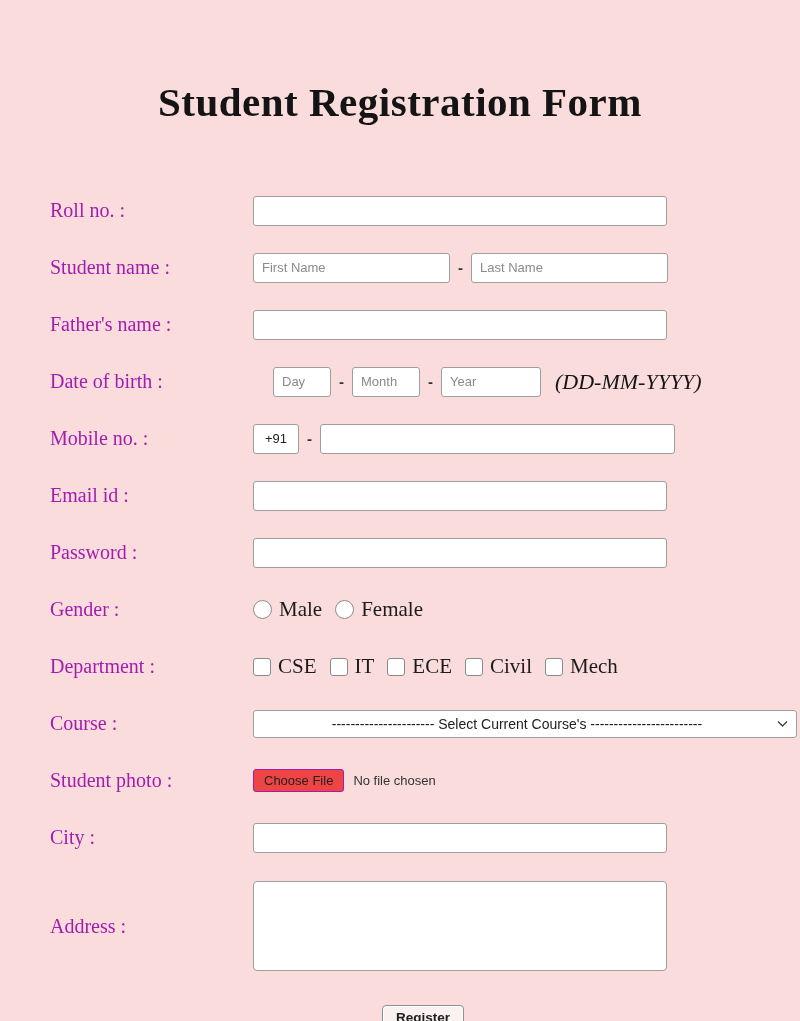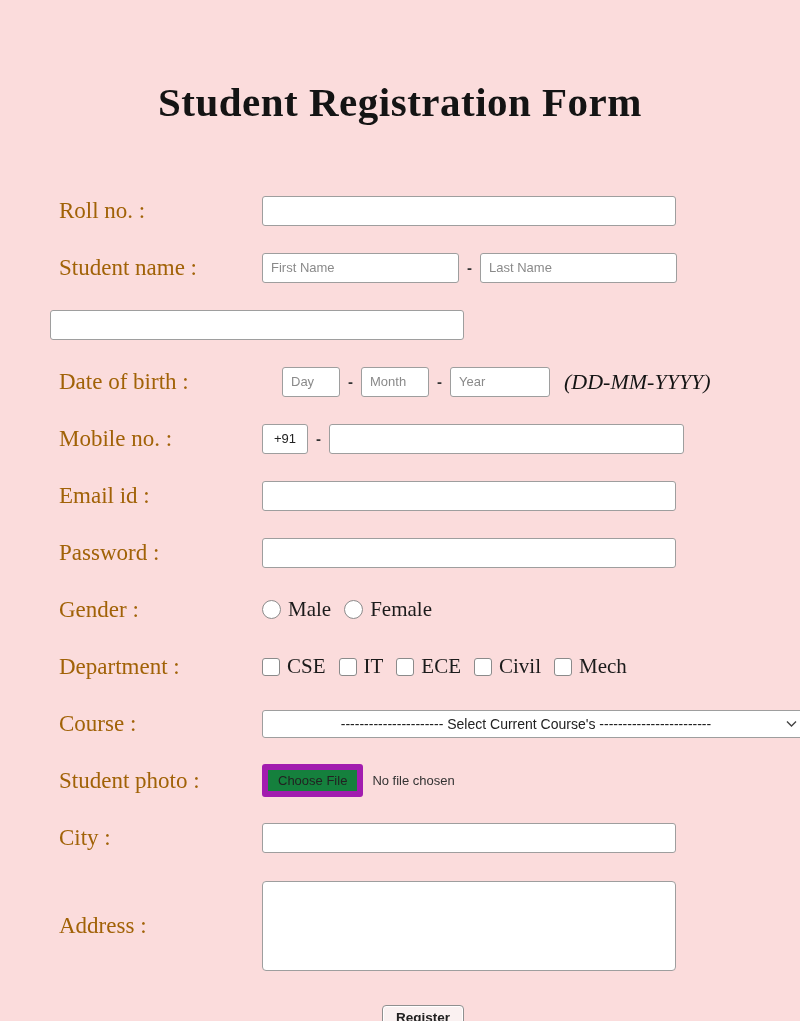--- a/index.html
+++ b/index.html
@@ -20,23 +20,22 @@
   }
   .row {
     display: flex;
     align-items: center;
     min-height: 57px;
     padding-left: 50px;
   }
   .row-label {
     width: 203px;
     flex: 0 0 203px;
-    font-size: 23px;
-    color: #a16207;
-    margin-left: 9px;
+    font-size: 20px;
+    color: #a21caf;
   }
   .controls { display: flex; align-items: center; }
   input[type="text"], input[type="password"], textarea, select {
     background: #ffffff;
     border: 1px solid #9e9e9e;
     border-radius: 3px;
     font-family: "Liberation Sans", sans-serif;
     font-size: 13px;
     color: #222;
     padding: 0 8px;
@@ -92,22 +91,22 @@
   .chevron {
     position: absolute;
     right: 9px; top: 50%;
     transform: translateY(-50%);
     pointer-events: none;
     display: flex;
   }
   
   .file-btn {
     display: inline-block;
-    background: #15803d;
-    border: 6px solid #a21caf;
+    background: #ef4444;
+    border: 1px solid #a21caf;
     border-radius: 3px;
     font-family: "Liberation Sans", sans-serif;
     font-size: 13px;
     color: #222;
     padding: 3px 10px;
     cursor: pointer;
   }
   .file-status {
     font-family: "Liberation Sans", sans-serif;
     font-size: 13px;
@@ -159,20 +158,21 @@
   <div class="row">
     <div class="row-label">Student name :</div>
     <div class="controls">
       <input type="text" class="input-half" placeholder="First Name" style="">
       <span class="dash">-</span>
       <input type="text" class="input-half" placeholder="Last Name" style="">
     </div>
   </div>
 
   <div class="row">
+    <div class="row-label">Father's name :</div>
     <div class="controls">
       <input type="text" class="input-wide" style="">
     </div>
   </div>
 
   <div class="row">
     <div class="row-label">Date of birth :</div>
     <div class="controls">
       <input type="text" class="input-day" placeholder="Day" style="">
       <span class="dash">-</span>

